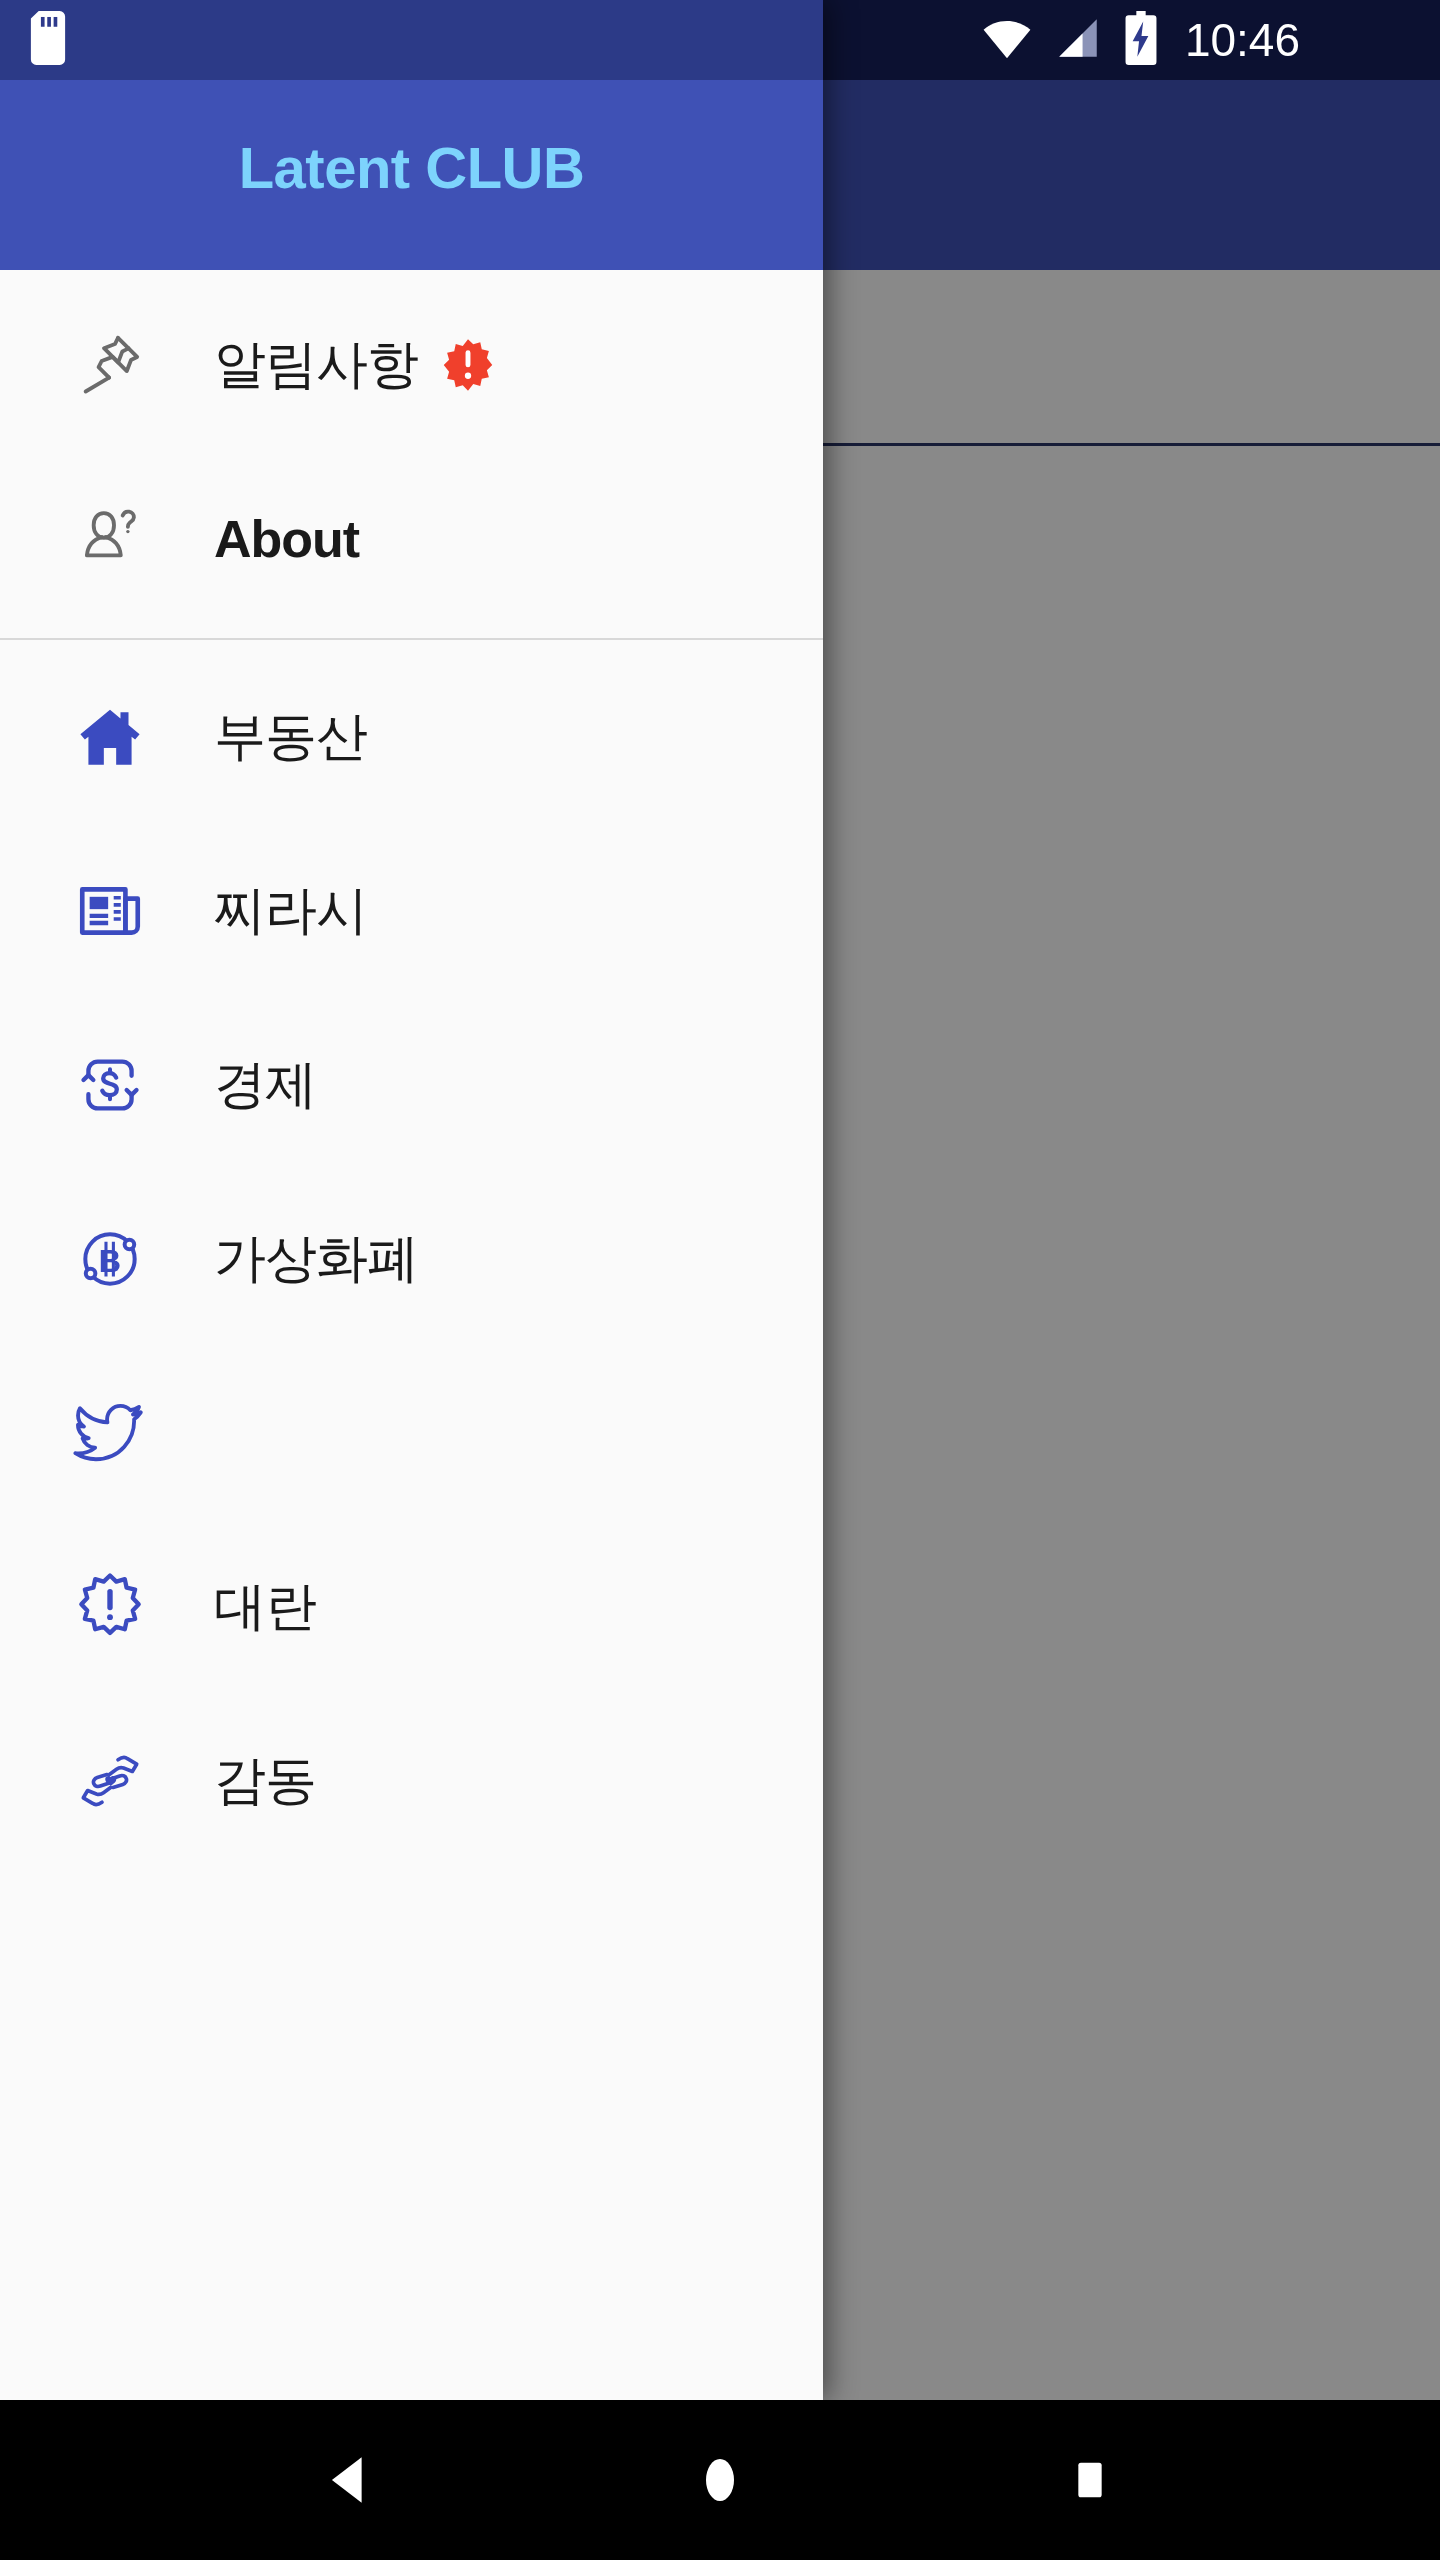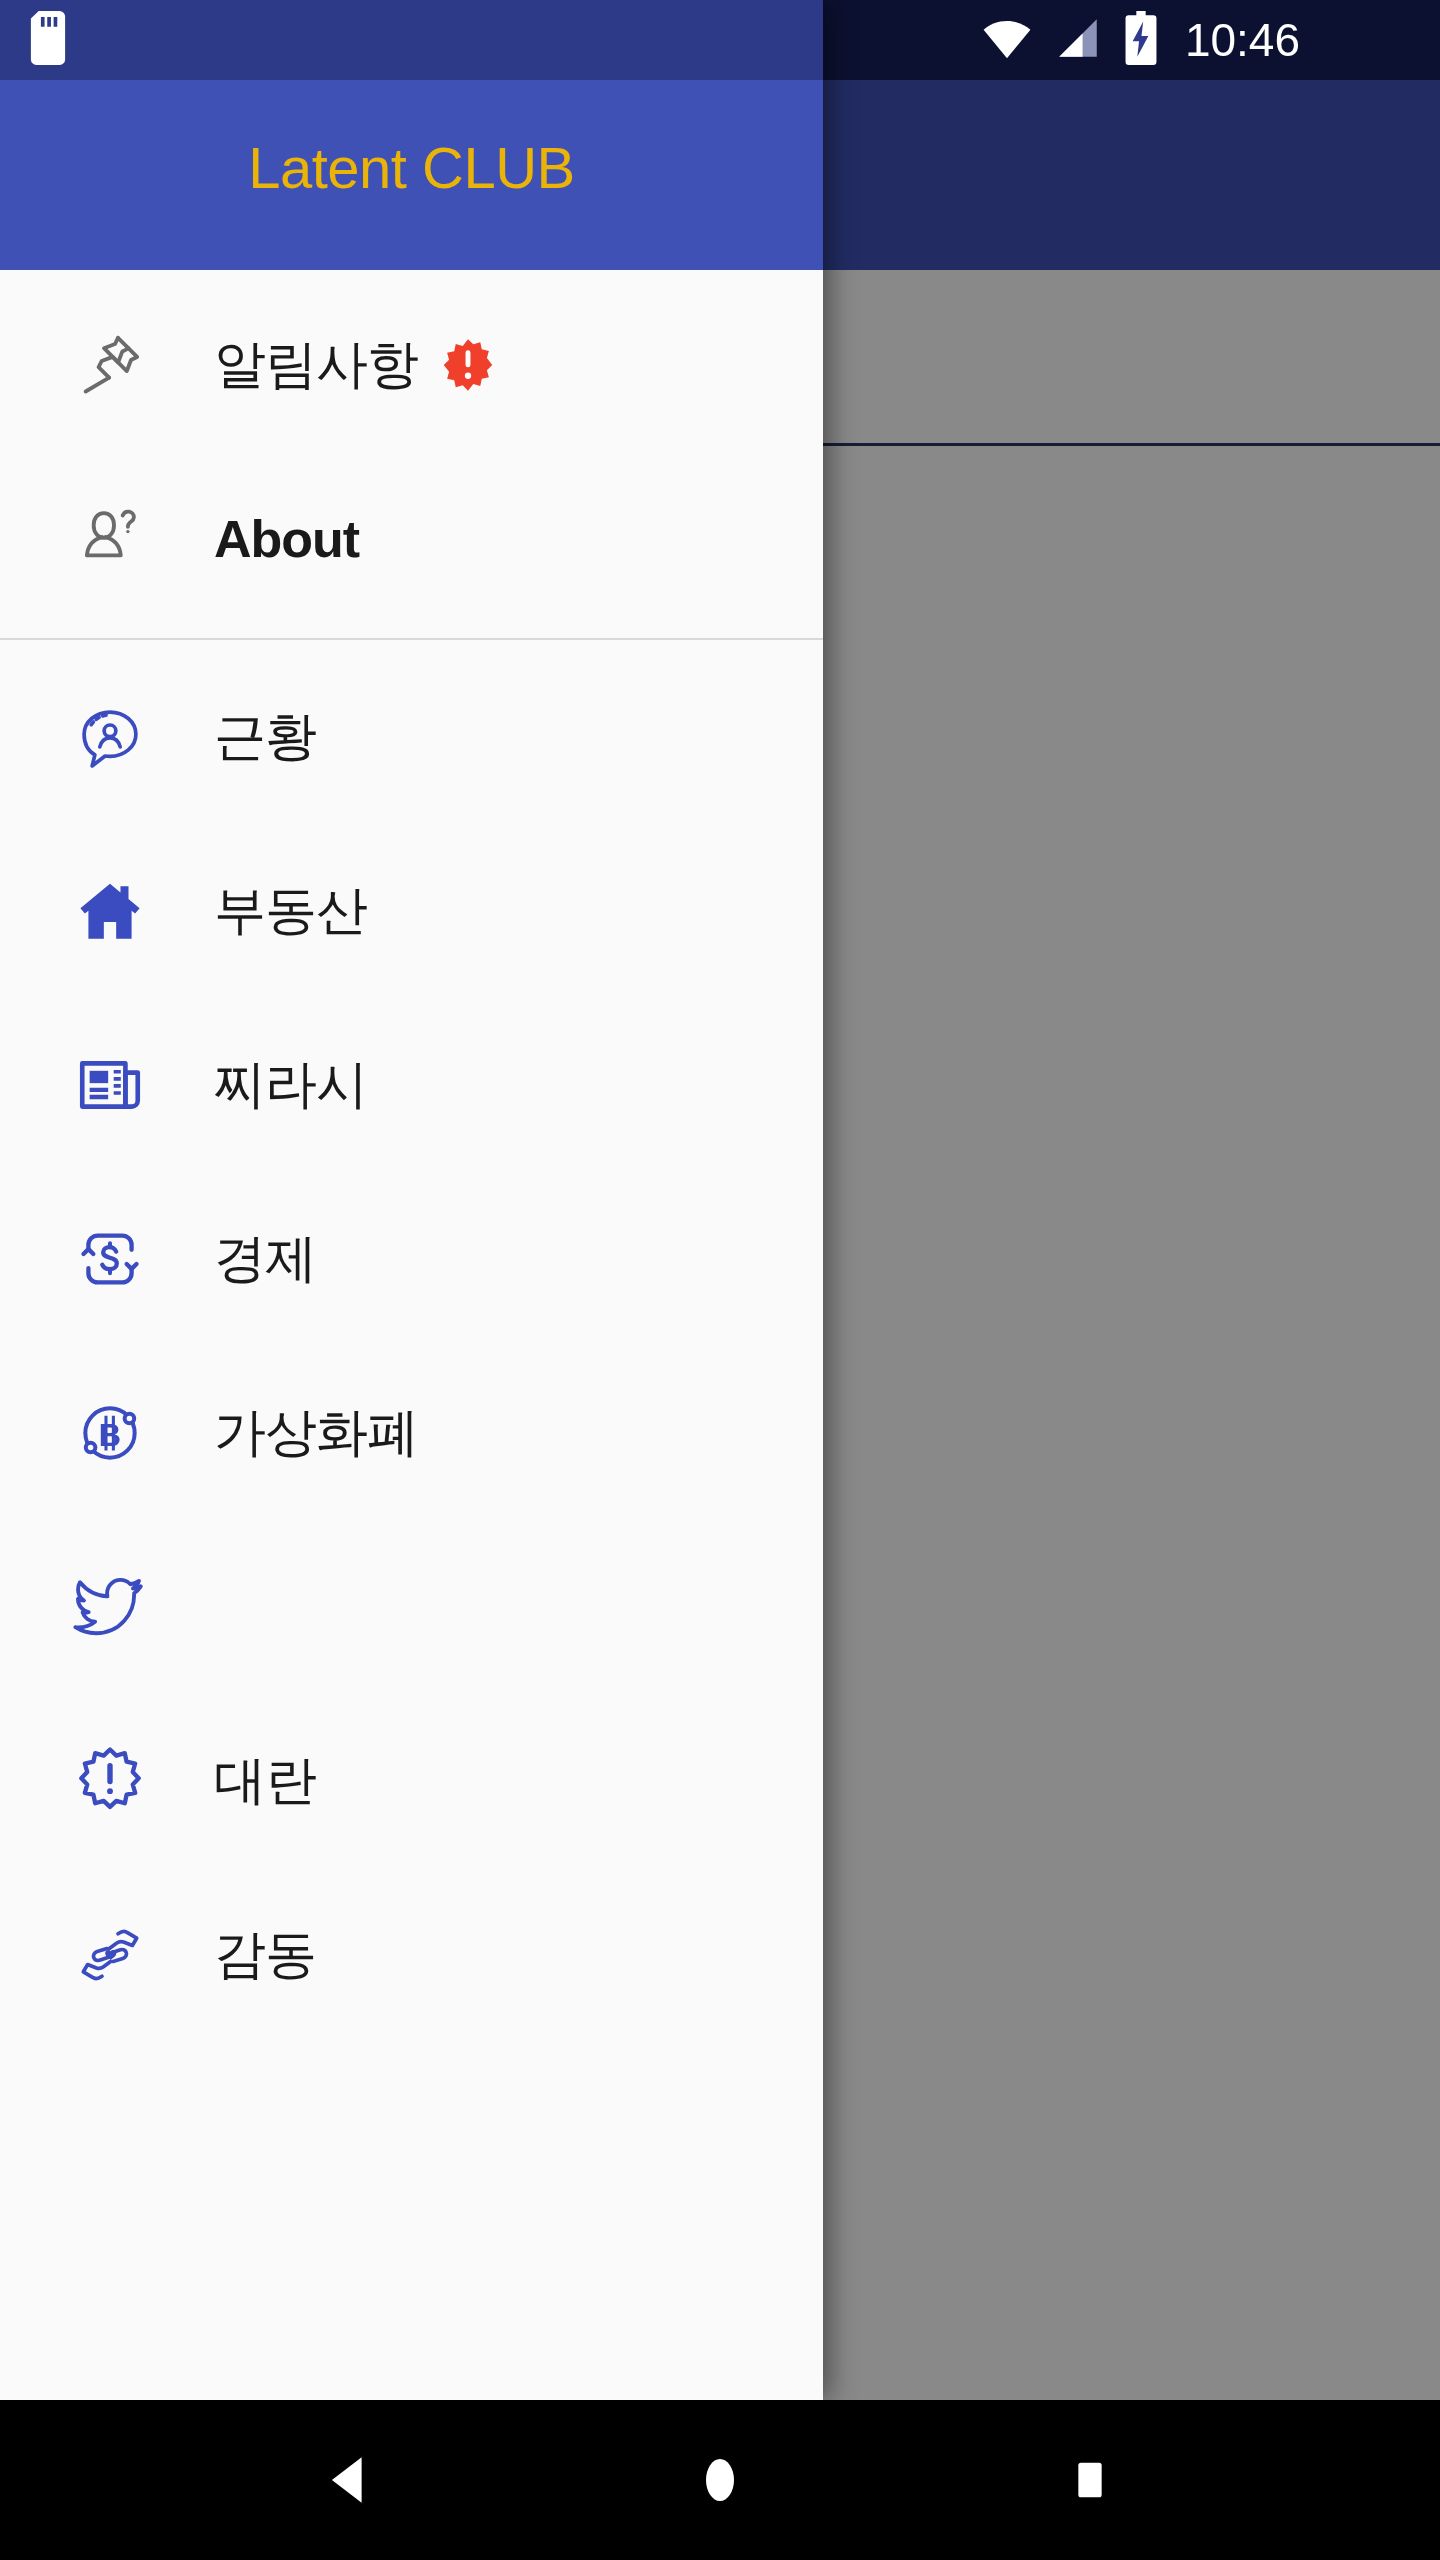--- a/index.html
+++ b/index.html
@@ -85,21 +85,21 @@
     display:flex; flex-direction:column;
   }
   #drawer-header {
     width:100%; height:270px;
     background:#3f51b5;
     position:relative;
   }
   #drawer-header .dh-title {
     position:absolute; left:0; right:0; top:134px;
     text-align:center;
-    color:#eab308; font-size:58px; font-weight:400; letter-spacing:-0.5px;
+    color:#7dd3fc; font-size:58px; font-weight:700; letter-spacing:-0.5px;
   }
   #drawer-header .dh-statusband {
     position:absolute; top:0; left:0; width:100%; height:80px;
     background:#2c3a87;
   }
   #drawer-list {
     flex:1;
     padding-top:8px;
     overflow:hidden;
     border-radius:11px;
@@ -242,33 +242,20 @@
             <circle cx="17.8" cy="9.6" r=".55" fill="#6b6b6b" stroke="none"></circle>
           </svg>
         </span>
         <span class="mi-label">
           <span>About</span>
         </span>
       </div>
 
       <div class="divider"></div>
 
-      <div class="menu-item">
-        <span class="mi-icon">
-          <svg width="74" height="74" viewBox="0 0 24 24" fill="none" stroke="#3b4bc0" stroke-width="1.2" stroke-linecap="round" stroke-linejoin="round">
-            <path d="M20.4 11.1c0 4.0-3.75 7.2-8.4 7.2-.55 0-1.1-.05-1.6-.13L6.2 21.4l.9-3.6C4.9 16.5 3.6 14.0 3.6 11.1c0-4.0 3.75-7.2 8.4-7.2s8.4 3.2 8.4 7.2z"></path>
-            <circle cx="12" cy="10.0" r="1.9"></circle>
-            <path d="M8.7 15.2c.5-1.85 1.8-2.9 3.3-2.9s2.8 1.05 3.3 2.9"></path>
-            <path d="M5.9 8.0C7.3 5.9 9.5 4.8 12 4.8" stroke-dasharray="1.1 1.3"></path>
-          </svg>
-        </span>
-        <span class="mi-label">
-          <span>근황</span>
-        </span>
-      </div>
 
       <div class="menu-item">
         <span class="mi-icon">
           <svg width="74" height="74" viewBox="0 0 24 24" fill="#3b4bc0">
             <path d="M12 3.2 2.4 11.1l1.45 1.75L5 11.9V21h5v-5.4h4V21h5v-9.1l1.15.95L21.6 11.1 18 8.14V4h-2.6v2L12 3.2z"></path>
           </svg>
         </span>
         <span class="mi-label">
           <span>부동산</span>
         </span>

